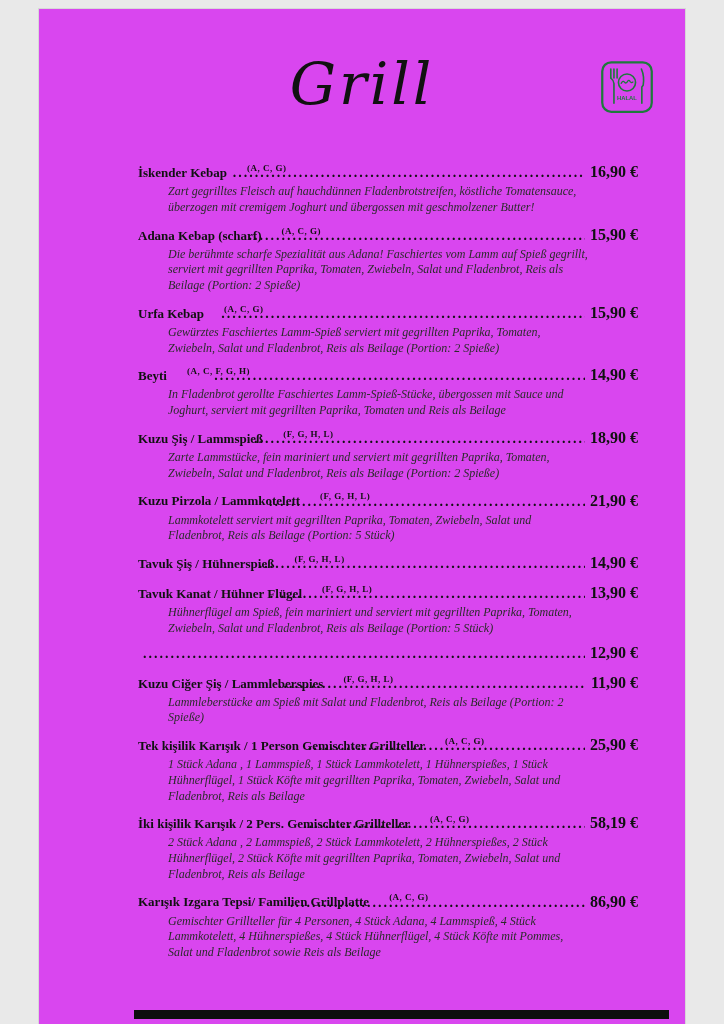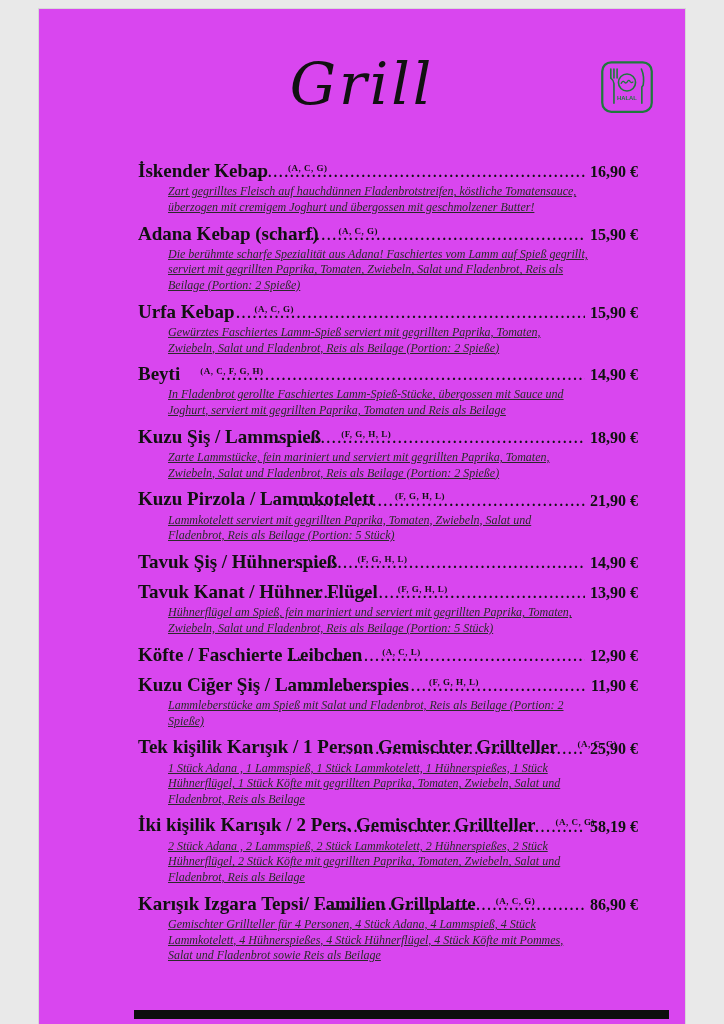--- a/index.html
+++ b/index.html
@@ -47,21 +47,21 @@
     align-items: baseline;
     line-height: 21px;
   }
   .namewrap {
     flex: 0 1 auto;
     white-space: nowrap;
     min-width: 0;
   }
   .name {
     font-weight: 700;
-    font-size: 19px;
+    font-size: 13px;
     color: #111;
   }
   .allergens {
     font-size: 9px;
     font-weight: 700;
     vertical-align: super;
     letter-spacing: 0.5px;
     margin-left: 3px;
     color: #111;
     padding-left: 17px;
@@ -87,21 +87,20 @@
     font-size: 16px;
     color: #111;
   }
   .desc {
     margin: 1px 0 5px 30px;
     max-width: 422px;
     font-style: italic;
     font-size: 12px;
     line-height: 1.3;
     color: #2b2b2b;
-    text-decoration: underline;
   }
   .footer-rule {
     position: absolute;
     left: 96px;
     bottom: 13px;
     width: 535px;
     height: 9px;
     background: #0d0d0d;
   }
 </style>
@@ -188,21 +187,20 @@
       <div class="item">
         <div class="row">
           <span class="namewrap"><span class="name">Tavuk Kanat / Hühner Flügel</span><span class="allergens">(F, G, H, L)</span></span>
           <span class="dots"></span>
           <span class="price">13,90 €</span>
         </div>
         <div class="desc">Hühnerflügel am Spieß, fein mariniert und serviert mit gegrillten Paprika, Tomaten, Zwiebeln, Salat und Fladenbrot, Reis als Beilage (Portion: 5 Stück)</div>
       </div>
       <div class="item">
         <div class="row">
-          <span class="namewrap"><span class="name">Köfte / Faschierte Leibchen</span><span class="allergens">(A, C, L)</span></span>
           <span class="dots"></span>
           <span class="price">12,90 €</span>
         </div>
       </div>
       <div class="item">
         <div class="row">
           <span class="namewrap"><span class="name">Kuzu Ciğer Şiş / Lammleberspies</span><span class="allergens">(F, G, H, L)</span></span>
           <span class="dots"></span>
           <span class="price">11,90 €</span>
         </div>

